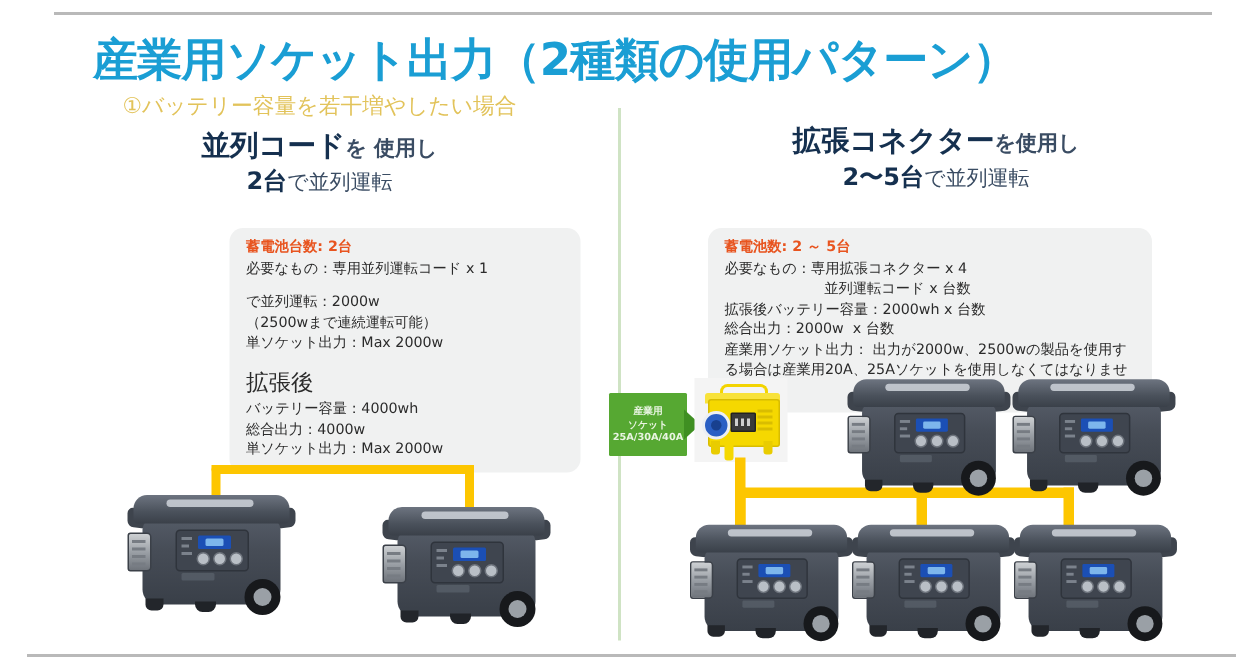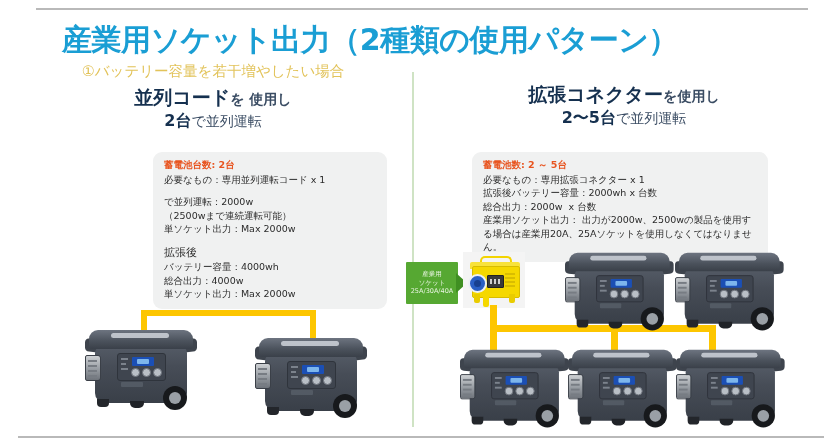--- a/index.html
+++ b/index.html
@@ -115,21 +115,21 @@
   .info-line {
     color: #2b2b2b;
     font-size: 9.5px;
     line-height: 1.42;
     white-space: pre;
   }
   .info-line.wrap { white-space: normal; }
   .info-gap { height: 9px; }
   .info-sub {
     color: #2b2b2b;
-    font-size: 11px;
+    font-size: 15px;
     line-height: 1.42;
   }
 
   
   .cable { position: absolute; background: #fdc600; }
 
   
   .green-callout {
     position: absolute;
     left: 406px; top: 262px;
@@ -144,21 +144,21 @@
     flex-direction: column;
     align-items: center;
     justify-content: center;
     border-radius: 1px;
   }
   .green-body span {
     display: block;
     color: #e9f5e2;
     font-size: 6.5px;
     line-height: 1.38;
-    font-weight: normal;
+    font-weight: bold;
     white-space: nowrap;
   }
   .green-arrow {
     position: absolute;
     left: 50px; top: 11px;
     width: 0; height: 0;
     border-top: 10px solid transparent;
     border-bottom: 10px solid transparent;
     border-left: 11px solid #3f8f22;
   }
@@ -448,21 +448,22 @@
     <div class="info-line">単ソケット出力：Max 2000w</div>
     <div class="info-gap"></div>
     <div class="info-sub">拡張後</div>
     <div class="info-line">バッテリー容量：4000wh</div>
     <div class="info-line">総合出力：4000w</div>
     <div class="info-line">単ソケット出力：Max 2000w</div>
   </div>
 
   <div class="info-box right">
     <div class="info-title">蓄電池数: 2 ～ 5台</div>
-    <div class="info-line">必要なもの：専用拡張コネクター x 1</div>
+    <div class="info-line">必要なもの：専用拡張コネクター x 4</div>
+    <div class="info-line">　　　　　　　並列運転コード x 台数</div>
     <div class="info-line">拡張後バッテリー容量：2000wh x 台数</div>
     <div class="info-line">総合出力：2000w  x 台数</div>
     <div class="info-line wrap">産業用ソケット出力： 出力が2000w、2500wの製品を使用する場合は産業用20A、25Aソケットを使用しなくてはなりません。</div>
   </div>
 
   <div class="cable" style="left:141px; top:310px; width:175px; height:6px; border-radius:3px;"></div>
   <div class="cable" style="left:141px; top:310px; width:6px; height:24px; border-radius:0 0 3px 3px;"></div>
   <div class="cable" style="left:310px; top:310px; width:6px; height:32px; border-radius:0 0 3px 3px;"></div>
 
   <div class="unit" style="left:85px; top:325px;">

